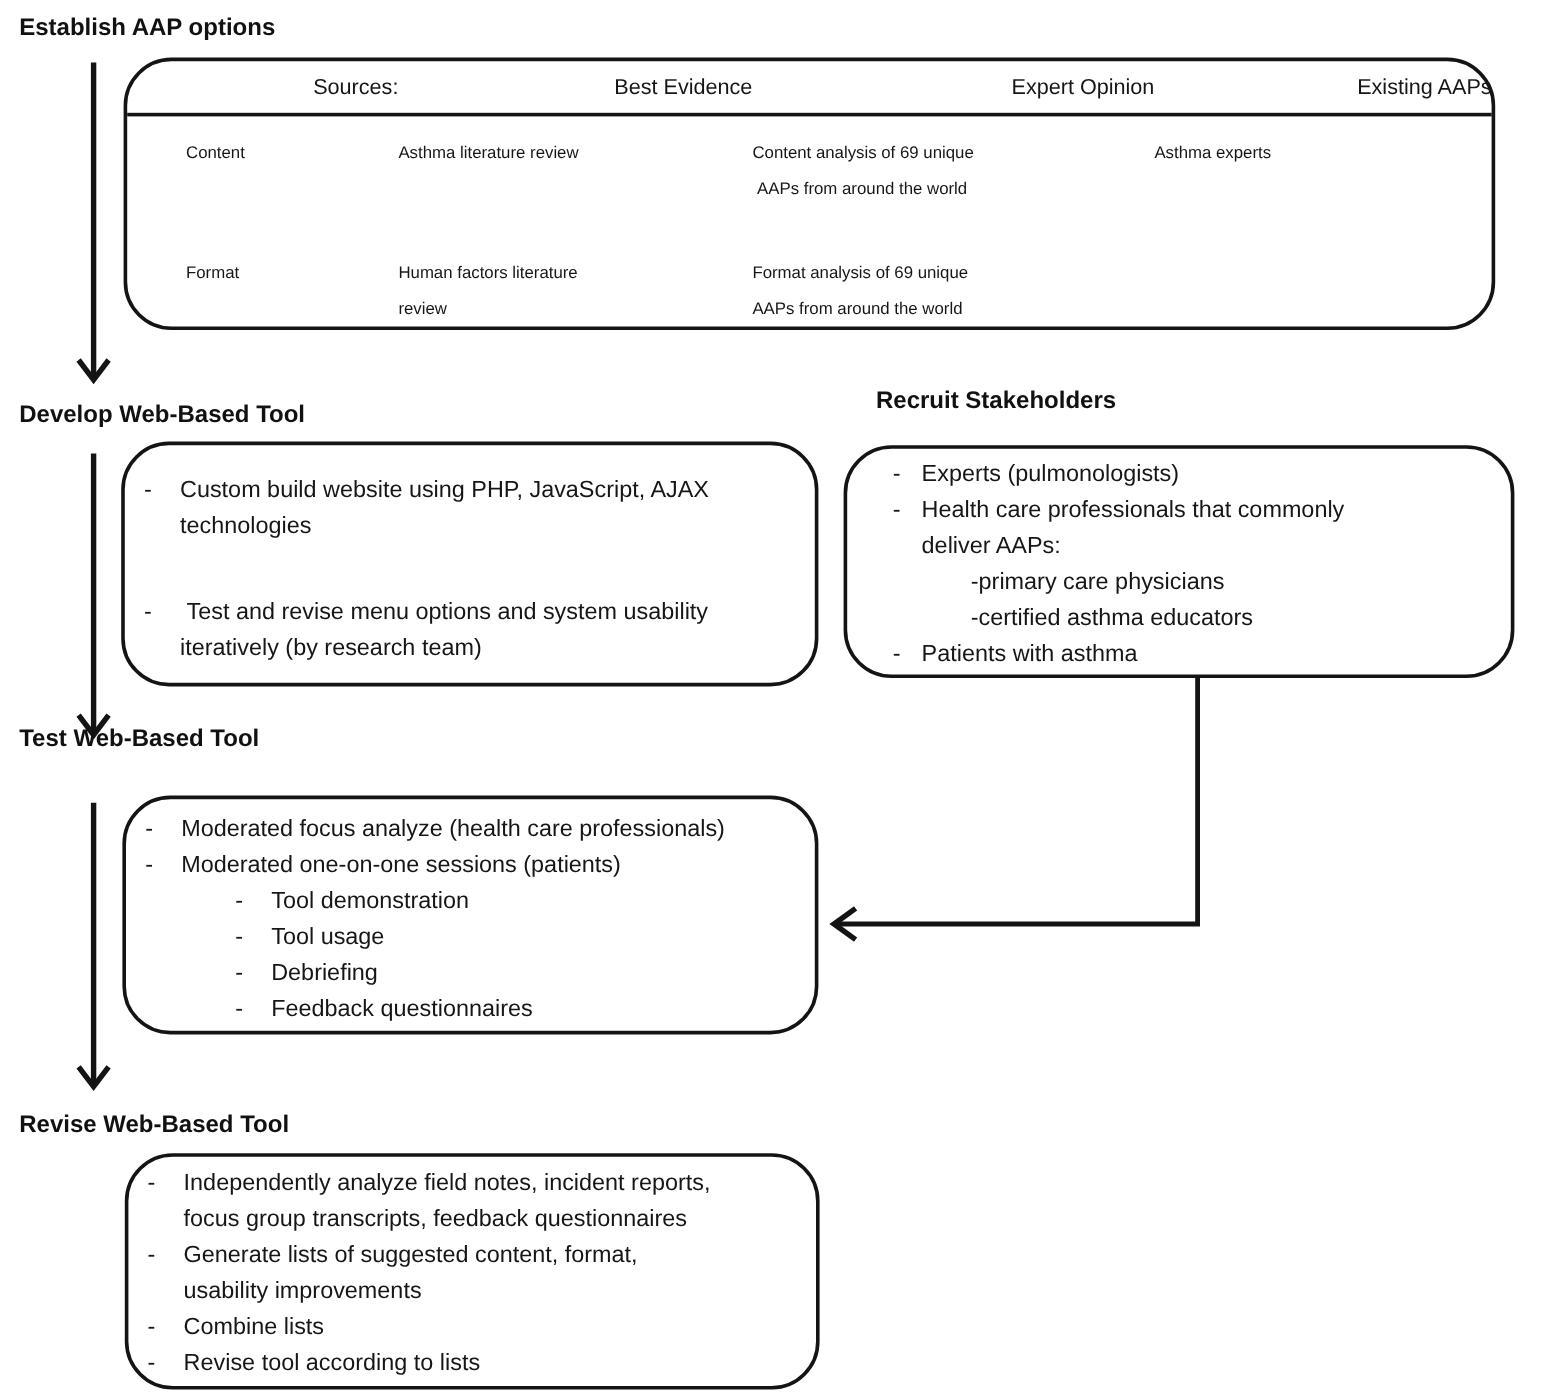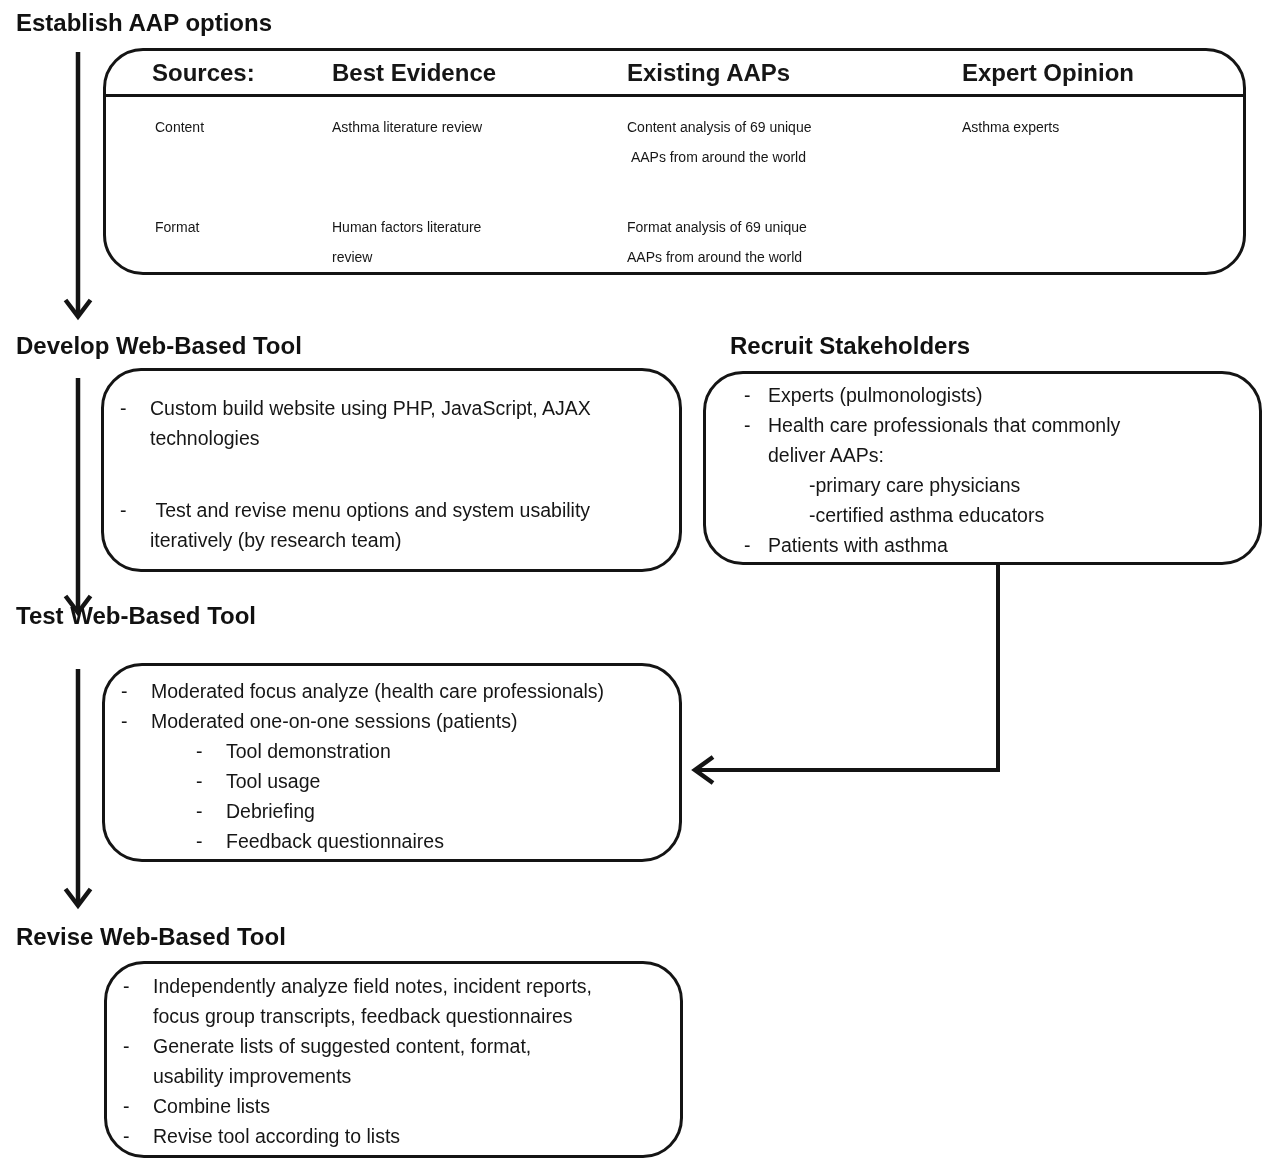--- a/index.html
+++ b/index.html
@@ -2,35 +2,35 @@
 <html><head>
 <meta charset="utf-8">
 <style>
   html,body{margin:0;padding:0;background:#ffffff;}
   .canvas{
     position:relative;width:1284px;height:1163px;background:#ffffff;
     font-family:"Liberation Sans",sans-serif;color:#161616;overflow:hidden;
   }
   .arrows{position:absolute;left:0;top:0;width:1284px;height:1163px;}
   .heading{
-    position:absolute;font-weight:bold;font-size:24px;line-height:24px;
+    position:absolute;font-weight:bold;font-size:20px;line-height:24px;
     white-space:nowrap;color:#111;
   }
   .box{
     position:absolute;box-sizing:border-box;background:#fff;
     border:3.5px solid #141414;border-radius:40px;
   }
   
   .table-box{left:103px;top:48px;width:1143px;height:227px;}
   .tgrid{
     display:grid;grid-template-columns:180px 295px 335px 1fr;
     padding-left:46px;box-sizing:border-box;width:100%;
   }
   .thead{height:46px;align-items:center;border-bottom:3.5px solid #141414;}
-  .thead .hc{font-weight:bold;font-size:24px;white-space:nowrap;}
+  .thead .hc{font-weight:normal;font-size:18px;white-space:nowrap;text-align:right;}
   .trow{margin-top:15px;}
   .trow2{margin-top:40px;}
   .cell{font-size:14px;line-height:30px;white-space:pre-wrap;}
   .cell.c1{padding-left:3px;}
   
   .develop-box{left:101px;top:368px;width:581px;height:204px;}
   .recruit-box{left:703px;top:371px;width:559px;height:194px;}
   .test-box{left:102px;top:663px;width:580px;height:199px;}
   .revise-box{left:104px;top:961px;width:579px;height:197px;}
   ul.blist{list-style:none;margin:0;padding:0 8px 0 12px;}
@@ -66,41 +66,41 @@
     <path d="M998 565 L998 770 L697 770" stroke="#141414" stroke-width="4" fill="none" stroke-linejoin="miter"></path>
     <path d="M713 757 L695 770 L713 783" stroke="#141414" stroke-width="4.5" fill="none" stroke-linejoin="miter"></path>
   </svg>
 
   <div class="heading" style="left:16px;top:11px">Establish AAP options</div>
 
   <div class="box table-box">
     <div class="tgrid thead">
       <div class="hc">Sources:</div>
       <div class="hc">Best Evidence</div>
+      <div class="hc">Expert Opinion</div>
       <div class="hc">Existing AAPs</div>
-      <div class="hc">Expert Opinion</div>
     </div>
     <div class="tgrid trow">
       <div class="cell c1">Content</div>
       <div class="cell">Asthma literature review</div>
       <div class="cell">Content analysis of 69 unique
  AAPs from around the world</div>
       <div class="cell">Asthma experts</div>
     </div>
     <div class="tgrid trow trow2">
       <div class="cell c1">Format</div>
       <div class="cell">Human factors literature
 review</div>
       <div class="cell">Format analysis of 69 unique
 AAPs from around the world</div>
     </div>
   </div>
 
   <div class="heading" style="left:16px;top:334px">Develop Web-Based Tool</div>
-  <div class="heading" style="left:730px;top:334px">Recruit Stakeholders</div>
+  <div class="heading" style="left:730px;top:322px">Recruit Stakeholders</div>
 
   <div class="box develop-box">
     <ul class="blist">
       <li>
         <span class="m">-</span>
         <span class="t">Custom build website using PHP, JavaScript, AJAX
 technologies</span>
       </li>
       <li class="gap">
         <span class="m">-</span>

